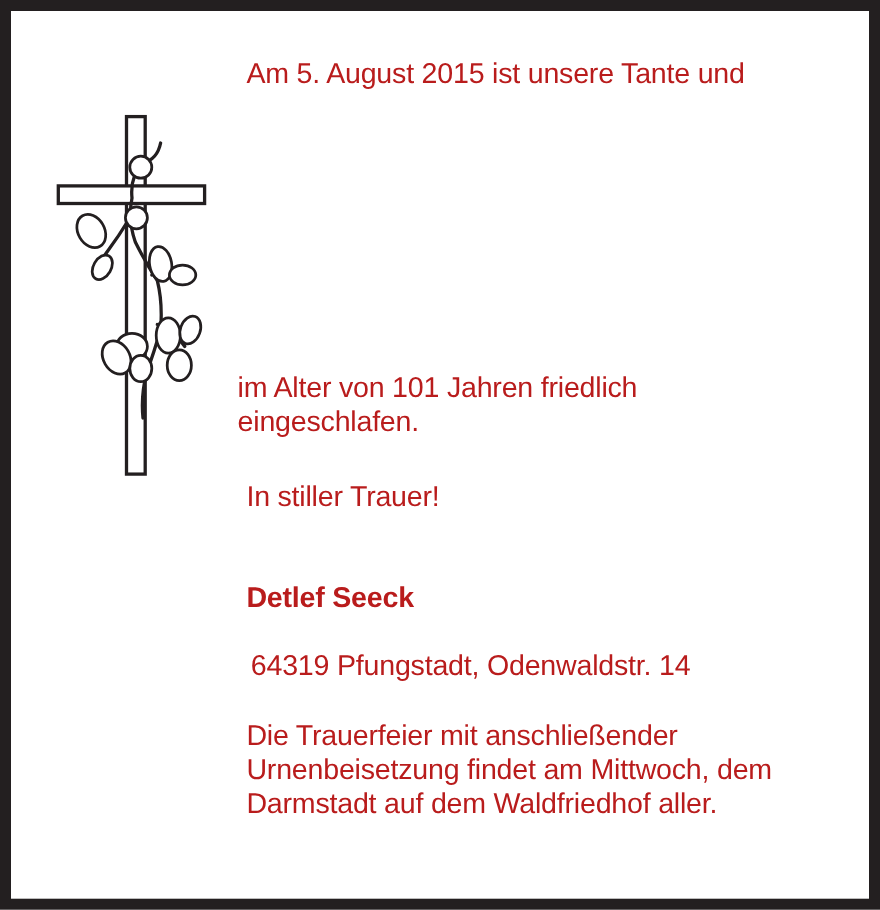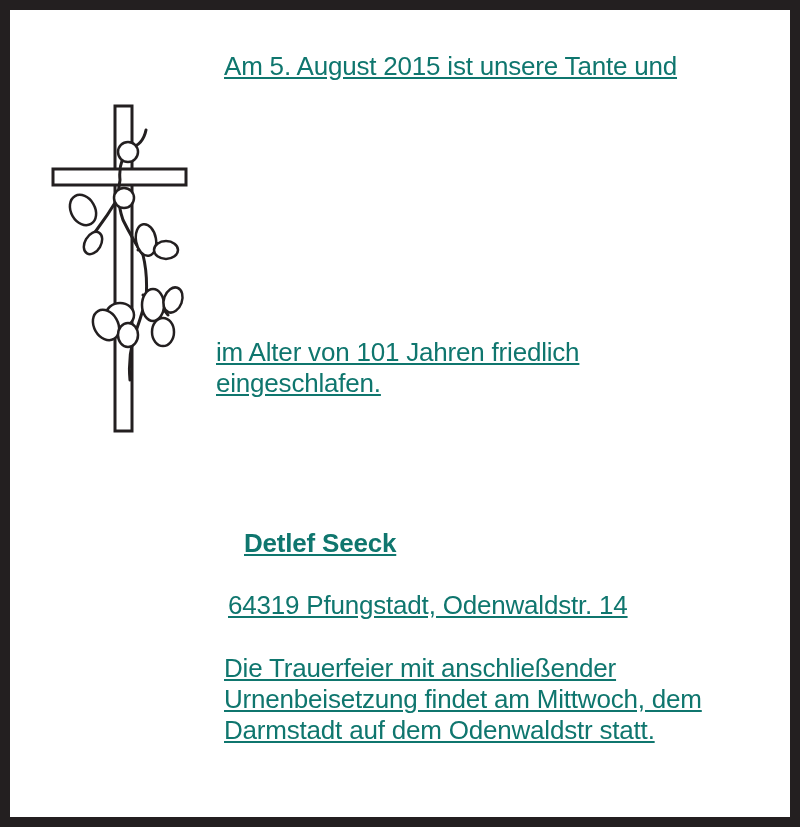--- a/index.html
+++ b/index.html
@@ -4,27 +4,27 @@
 <style>
   html, body { margin: 0; padding: 0; background: #ffffff; }
   body { width: 800px; height: 827px; overflow: hidden; }
   .frame {
     position: absolute; left: 0; top: 0;
     width: 800px; height: 827px;
     box-sizing: border-box;
     border: 10px solid #231f20;
     background: #ffffff;
   }
-  .text { position: absolute; color: #0f766e; font-family: "Liberation Sans", sans-serif; text-decoration: underline; }
+  .text { position: absolute; color: #b91c1c; font-family: "Liberation Sans", sans-serif; }
   .body-txt { font-size: 26px; line-height: 31px; letter-spacing: -0.2px; }
   .intro { left: 224px; top: 51px; }
   .name { left: 224px; top: 166px; font-size: 60px; font-weight: bold; line-height: 71px; letter-spacing: -0.3px; }
   .age { left: 216px; top: 337px; }
   .mourning { left: 224px; top: 436px; }
-  .signer { left: 224px; top: 528px; font-weight: bold; margin-left: 20px; }
+  .signer { left: 224px; top: 528px; font-weight: bold; }
   .address { left: 228px; top: 590px; }
   .service { left: 224px; top: 653px; }
   .line { display: block; white-space: nowrap; }
   .cross { position: absolute; left: 48px; top: 100px; width: 145px; height: 335px; }
 </style>
 </head>
 <body>
 
 <div class="frame"></div>
 
@@ -61,23 +61,24 @@
 
 <div class="text name">
 </div>
 
 <div class="text body-txt age">
   <span class="line">im Alter von 101 Jahren friedlich</span>
   <span class="line">eingeschlafen.</span>
 </div>
 
 <div class="text body-txt mourning">
+  <span class="line">In stiller Trauer!</span>
 </div>
 
 <div class="text body-txt signer">Detlef Seeck</div>
 
 <div class="text body-txt address">64319 Pfungstadt, Odenwaldstr. 14</div>
 
 <div class="text body-txt service">
   <span class="line">Die Trauerfeier mit anschließender</span>
   <span class="line">Urnenbeisetzung findet am Mittwoch, dem</span>
-  <span class="line">Darmstadt auf dem Odenwaldstr statt.</span>
+  <span class="line">Darmstadt auf dem Waldfriedhof aller.</span>
 </div>
 
 </body></html>

